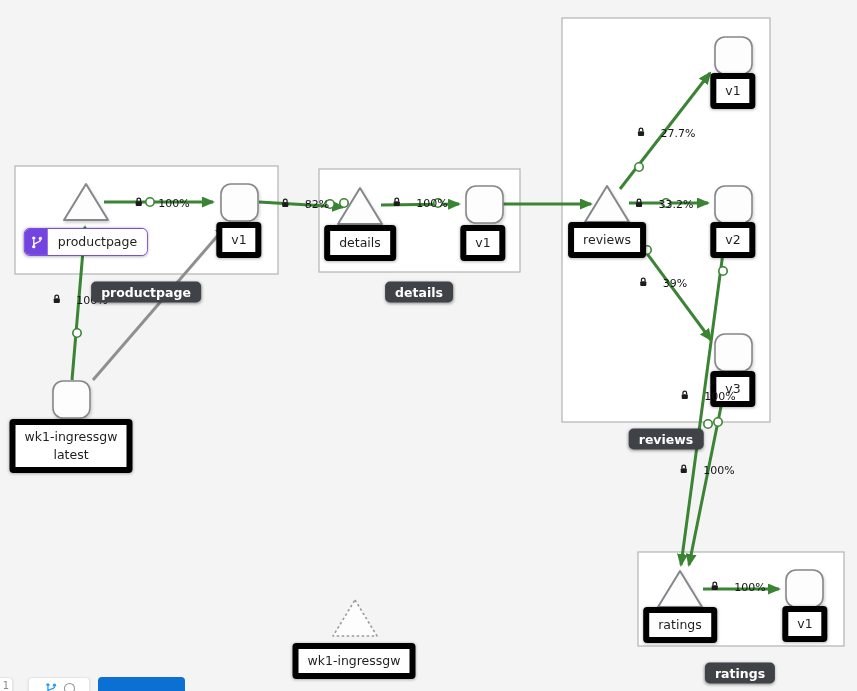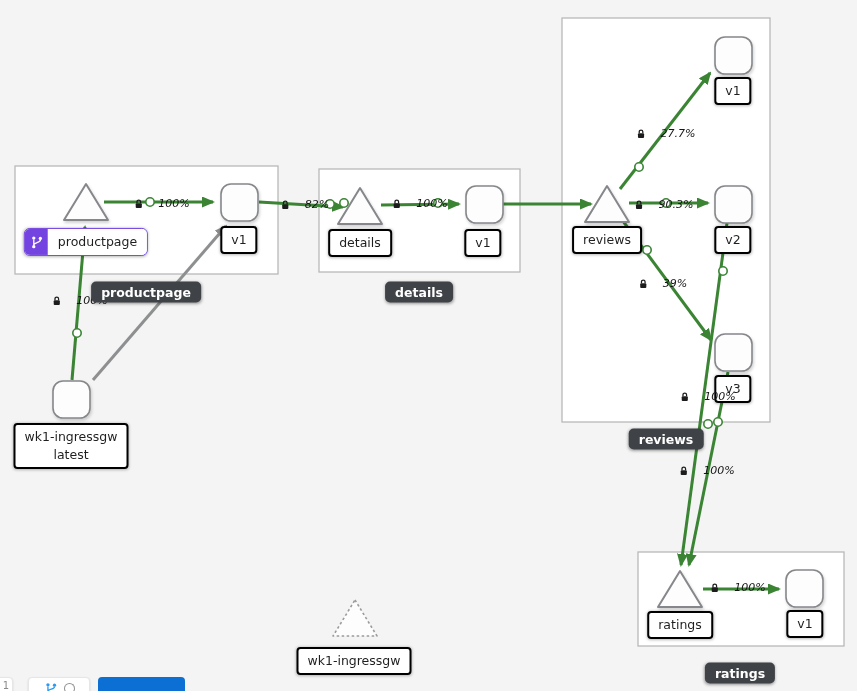--- a/index.html
+++ b/index.html
@@ -6,21 +6,21 @@
   body{
     width:857px;height:691px;position:relative;overflow:hidden;
     background:#f4f4f4;
     font-family:"DejaVu Sans","Liberation Sans",sans-serif;
   }
   #stage{position:absolute;left:0;top:0;width:857px;height:691px;}
   svg#graph-canvas{position:absolute;left:0;top:0;}
 
   .node-chip{
     position:absolute;transform:translate(-50%,-50%);
-    background:#ffffff;border:2px solid #000000;border-radius:4px;
+    background:#ffffff;border:6px solid #000000;border-radius:4px;
     padding:3px 9px;font-size:12.5px;color:#1f1f1f;white-space:pre-line;
     text-align:center;line-height:1.45;
     box-shadow:0 1px 3px rgba(0,0,0,.28);
   }
   .node-chip.selected{
     padding:0;border:1.5px solid #7444e0;border-radius:6px;overflow:hidden;
     display:flex;align-items:stretch;
   }
   .node-chip.selected .icon-box{
     background:#7444e0;display:flex;align-items:center;justify-content:center;
@@ -29,22 +29,22 @@
   .node-chip.selected .chip-text{padding:4px 10px;background:#fff;}
 
   .group-badge{
     position:absolute;transform:translate(-50%,-50%);
     background:#3f4347;color:#ffffff;font-weight:bold;font-size:12.5px;
     padding:3px 10px;border-radius:5px;white-space:nowrap;
     box-shadow:0 1px 3px rgba(0,0,0,.35);
   }
   .edge-label{
     position:absolute;transform:translate(-50%,-50%);
-    display:flex;align-items:flex-end;gap:15px;
-    font-size:11px;color:#151515;white-space:nowrap;font-style:italic;
+    display:flex;align-items:flex-start;gap:15px;
+    font-size:11px;color:#151515;white-space:nowrap;
   }
   .edge-label svg{display:block;}
 
   
   .footer-frag{
     position:absolute;background:#fff;border:1px solid #e6e6e6;border-radius:4px;
     box-shadow:0 1px 2px rgba(0,0,0,.15);overflow:hidden;
   }
   #footer-left-frag{left:-18px;top:677px;width:31px;height:26px;
     font-size:10px;color:#8a8a8a;display:flex;align-items:flex-start;
@@ -169,21 +169,21 @@
         </span>
         <span>27.7%</span>
       </div>
       <div class="edge-label" style="left: 664px; top: 204px;">
         <span>
           <svg width="9" height="11" viewBox="0 0 10 12">
             <path d="M3 5.2V3.6a2 2 0 0 1 4 0v1.6" fill="none" stroke="#1c1c1c" stroke-width="1.4"></path>
             <rect x="1.6" y="5.2" width="6.8" height="5.2" rx="1.1" fill="#1c1c1c"></rect>
           </svg>
         </span>
-        <span>90.3%</span>
+        <span>33.2%</span>
       </div>
       <div class="edge-label" style="left: 663px; top: 283px;">
         <span>
           <svg width="9" height="11" viewBox="0 0 10 12">
             <path d="M3 5.2V3.6a2 2 0 0 1 4 0v1.6" fill="none" stroke="#1c1c1c" stroke-width="1.4"></path>
             <rect x="1.6" y="5.2" width="6.8" height="5.2" rx="1.1" fill="#1c1c1c"></rect>
           </svg>
         </span>
         <span>39%</span>
       </div>

